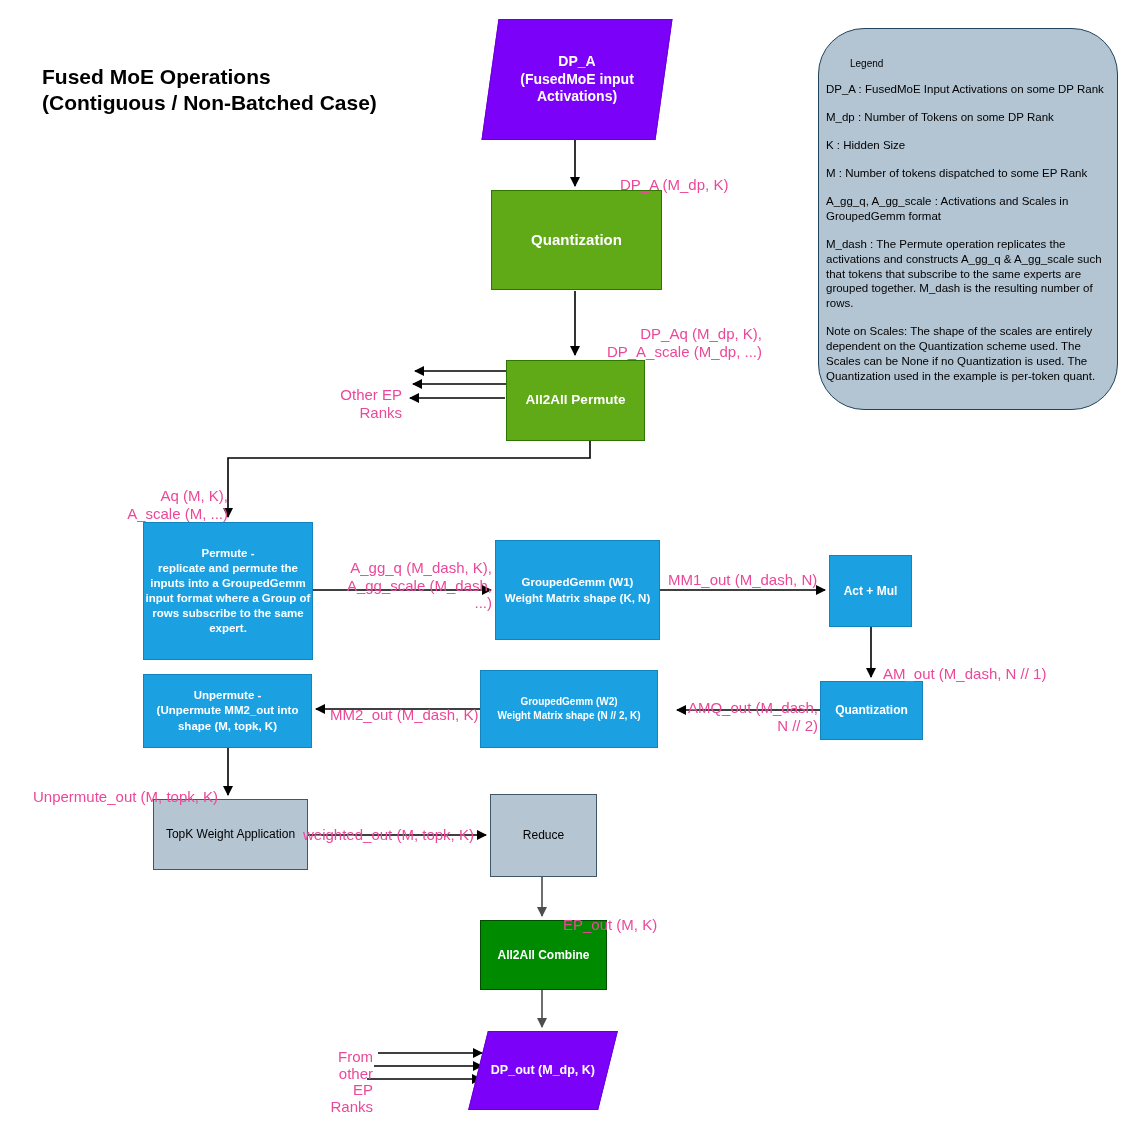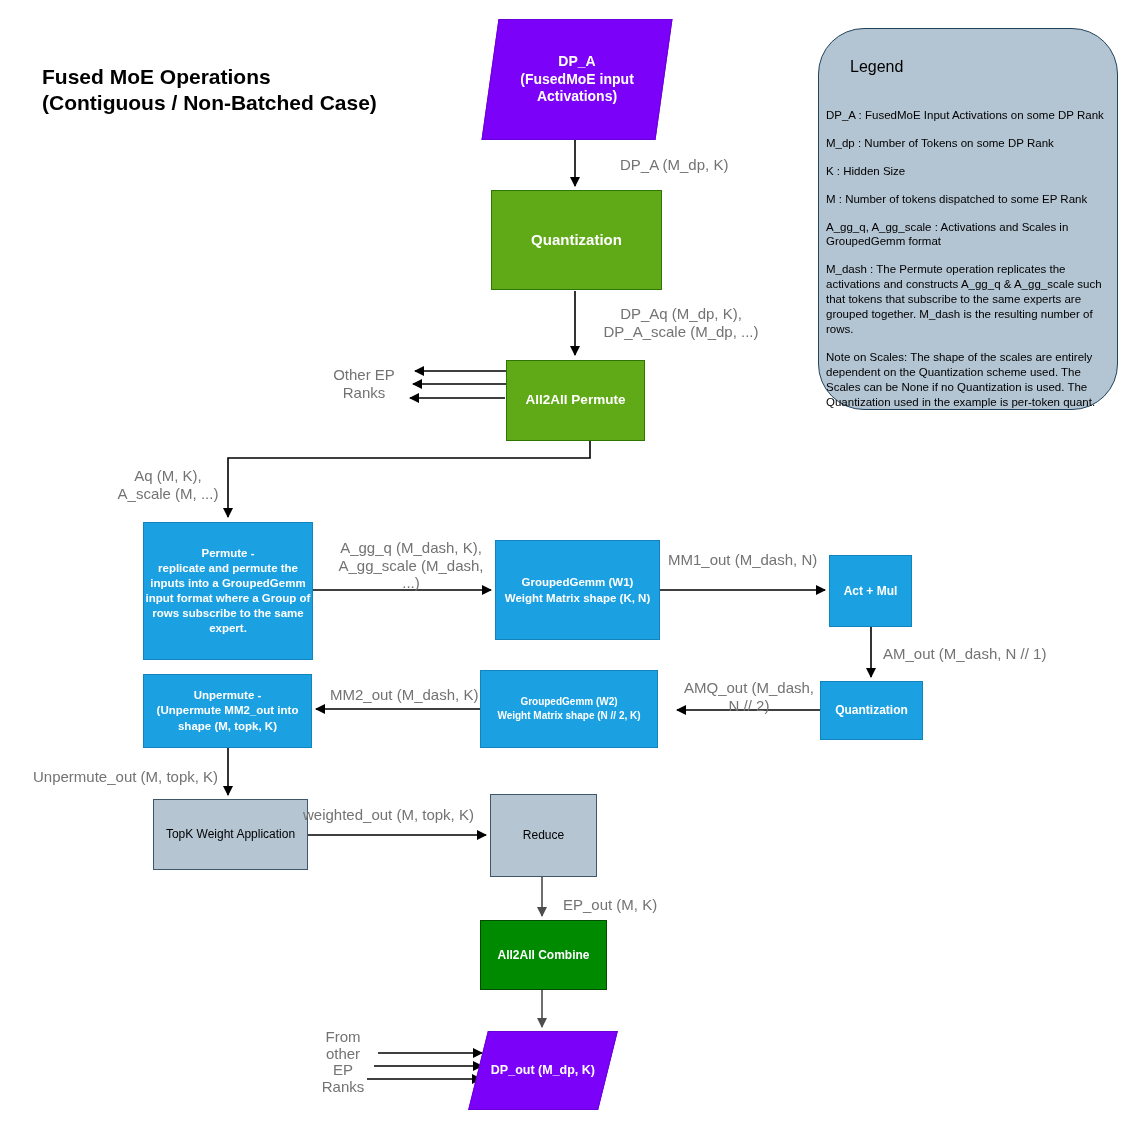--- a/index.html
+++ b/index.html
@@ -1,34 +1,34 @@
 <!DOCTYPE html>
 <html><head>
 <meta charset="utf-8">
 <style>
   html,body{margin:0;padding:0;background:#ffffff;}
   body{font-family:"Liberation Sans", sans-serif;color:#000;}
   #canvas{position:relative;width:1141px;height:1134px;background:#fff;overflow:hidden;}
   .pre{white-space:pre-line;}
   .node{position:absolute;box-sizing:border-box;display:flex;align-items:center;justify-content:center;text-align:center;line-height:1.25;}
   .wb{color:#ffffff;font-weight:bold;}
-  .lbl{position:absolute;font-size:15px;color:#737373;line-height:1.18;}
-  .ctr{text-align:center;}
+  .lbl{position:absolute;font-size:15px;color:#ec4899;line-height:1.18;margin-top:20px;}
+  .ctr{text-align:right;}
   .title{position:absolute;left:42px;top:64px;width:362px;font-size:21px;font-weight:bold;line-height:1.25;}
   
   .green{background:#60a917;border:1px solid #2d7600;}
   .dkgreen{background:#008a00;border:1px solid #004d00;}
   .blue{background:#1ba1e2;border:1px solid #1183bd;}
   .gray{background:#b5c5d2;border:1px solid #40566b;}
   .purple{background:#7c01f8;border:1px solid #6a00d9;}
   .para-inner{width:100%;}
   .legend{position:absolute;left:818px;top:28px;width:300px;height:382px;box-sizing:border-box;
           background:#b3c4d2;border:1px solid #23445d;border-radius:46px;
           padding:28px 10px 10px 7px;font-size:11.5px;line-height:1.3;}
-  .legend .legend-title{margin-left:24px;margin-bottom:30px;font-size:16px;}
+  .legend .legend-title{margin-left:24px;margin-bottom:12px;font-size:10px;}
   .legend .entry{margin-bottom:13px;}
   svg.wires{position:absolute;left:0;top:0;pointer-events:none;}
 </style>
 </head>
 <body>
 
 <div id="canvas">
 
   <svg class="wires" width="1141" height="1134" viewBox="0 0 1141 1134">
     <defs>

